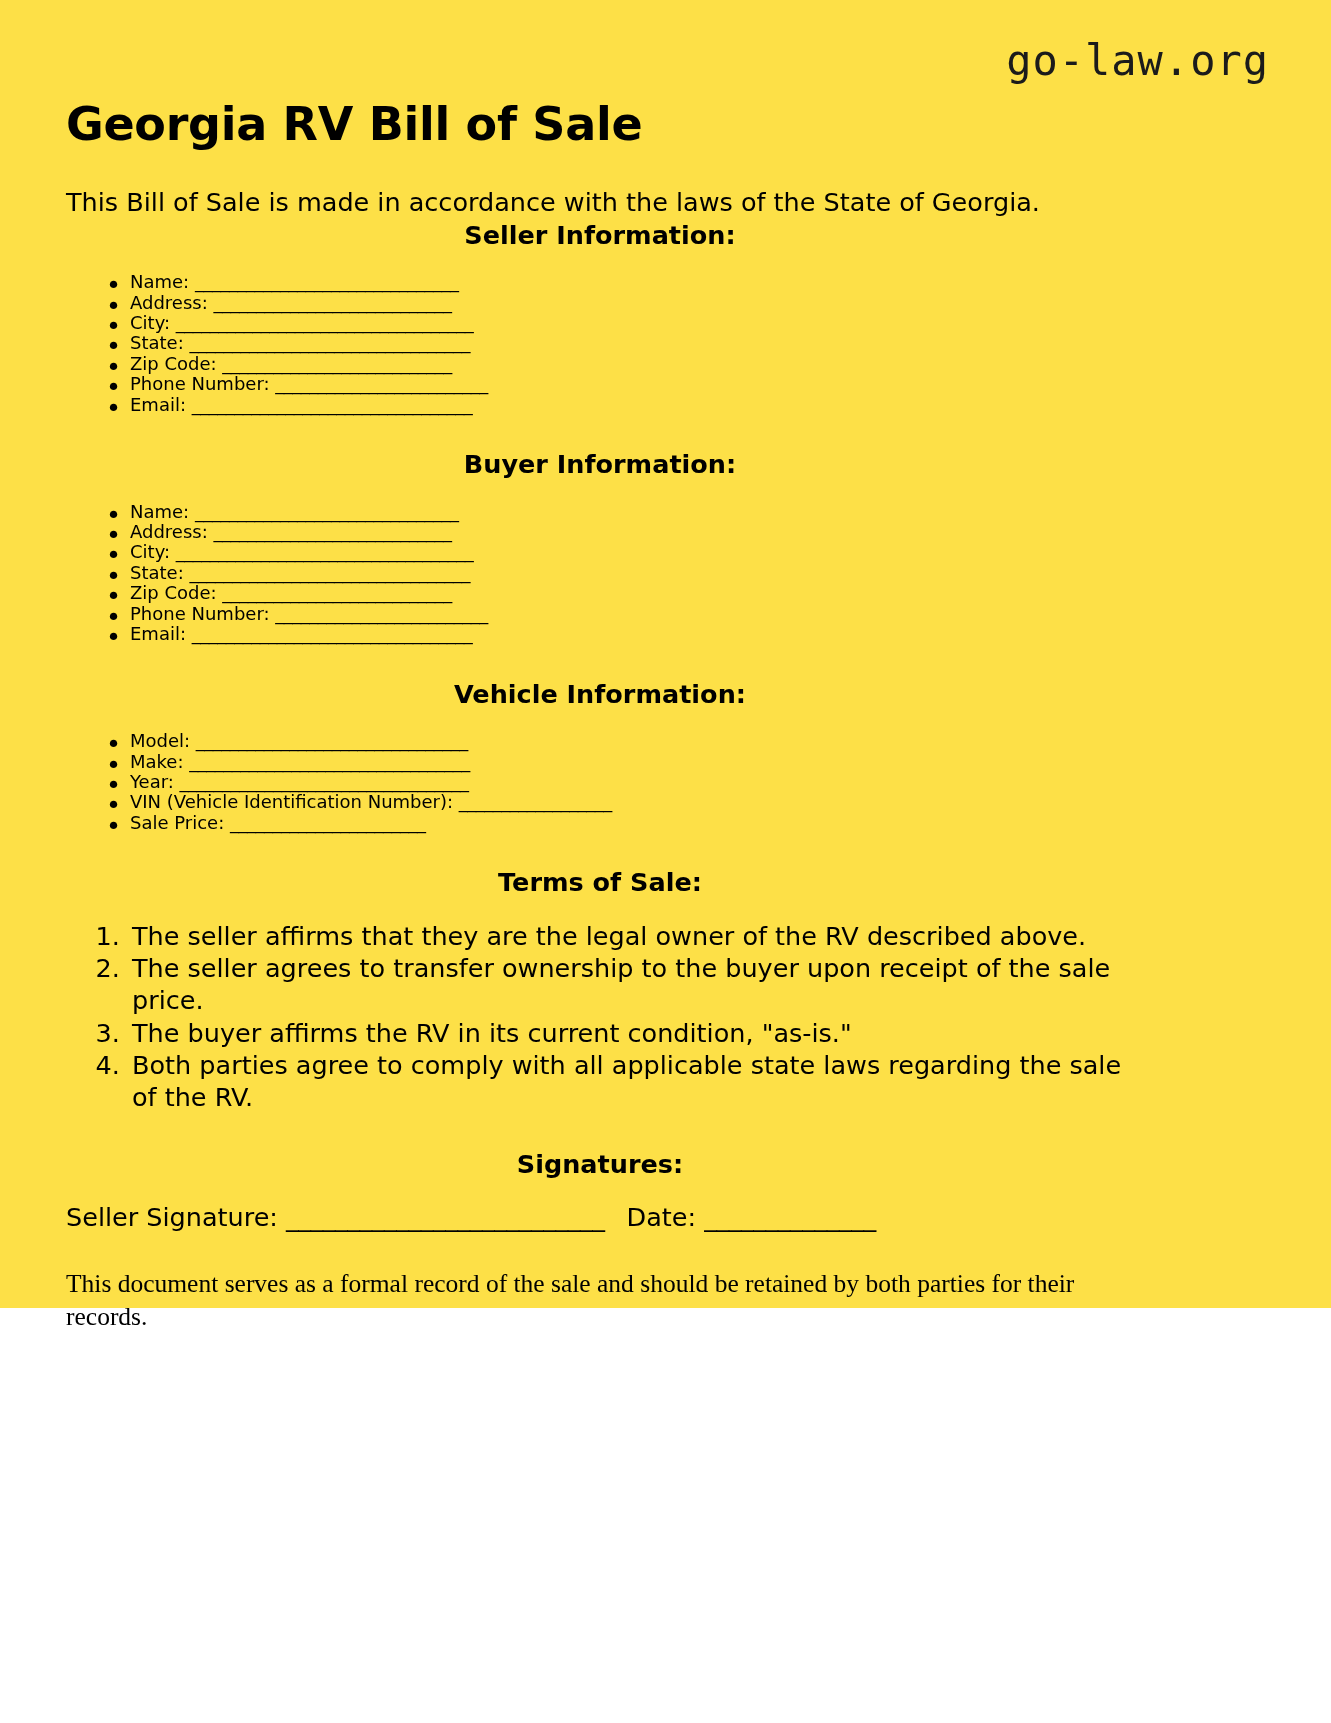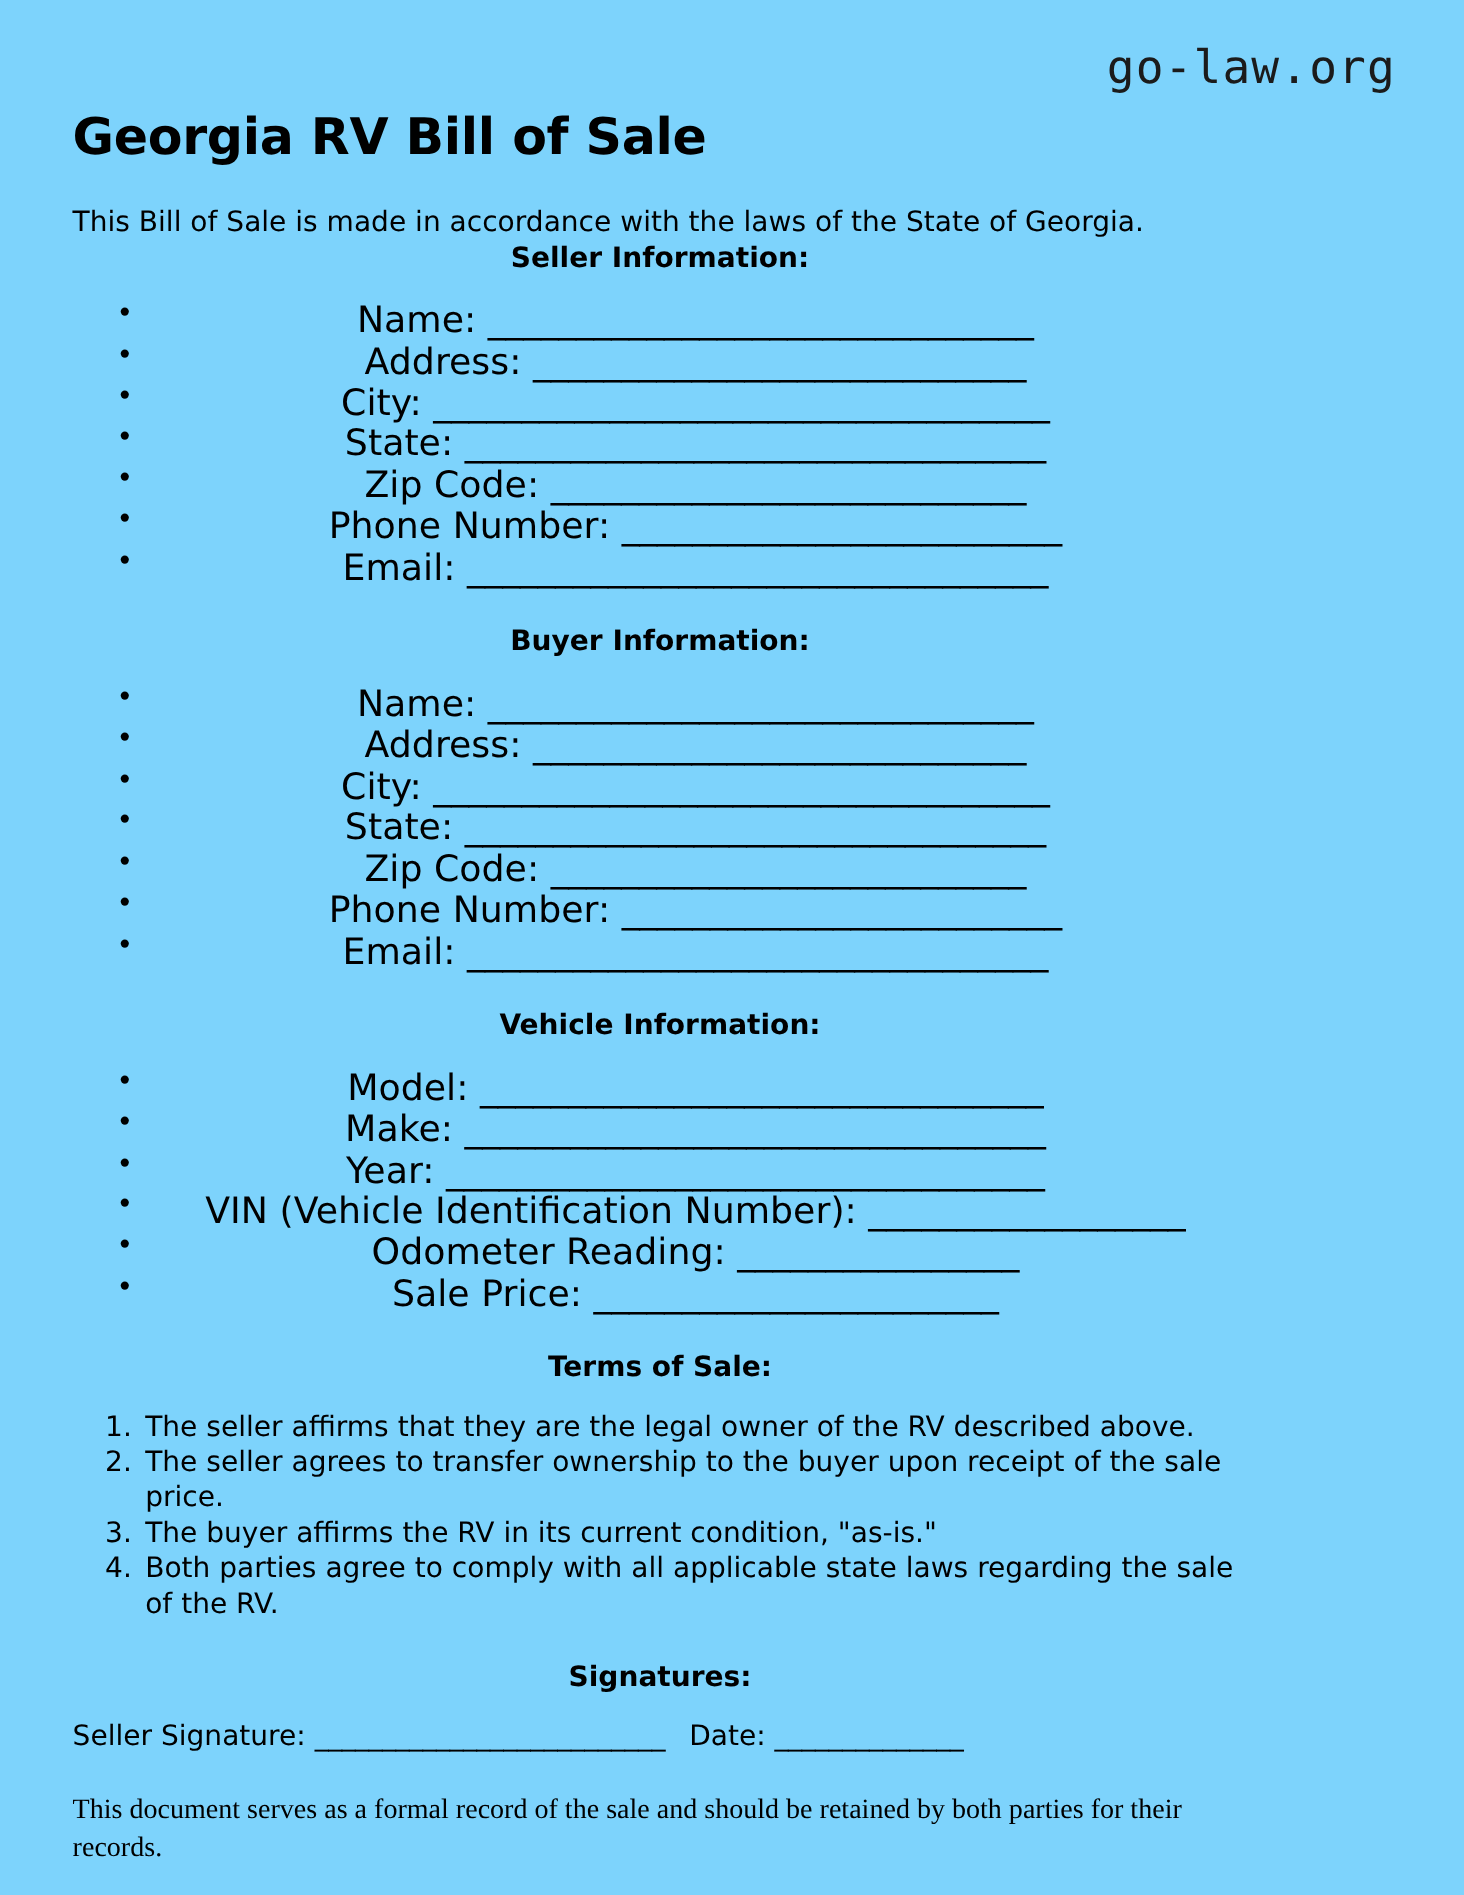--- a/index.html
+++ b/index.html
@@ -13,22 +13,22 @@
     height: 1723px;
     font-family: "DejaVu Sans", sans-serif;
     color: #000000;
     position: relative;
     overflow: hidden;
   }
   .page {
     position: absolute;
     left: 0; top: 0;
     width: 1331px;
-    height: 1723px;
-    background: #7dd3fc;
+    height: 1308px;
+    background: #fde047;
     box-sizing: border-box;
     padding: 0;
   }
   .site-logo {
     position: absolute;
     right: 62px;
     top: 40px;
     font-family: "DejaVu Sans Mono", monospace;
     font-size: 42px;
     letter-spacing: 1px;
@@ -63,26 +63,25 @@
     margin: 0 0 22px 0;
     line-height: 1.2;
     text-align: center;
   }
   ul.field-list {
     list-style: none;
     margin: 0 0 34px 0;
     padding: 0 0 0 40px;
   }
   ul.field-list li {
-    font-size: 33px;
+    font-size: 18px;
     line-height: 1.135;
     position: relative;
     padding-left: 24px;
     white-space: nowrap;
-    text-align: center;
   }
   ul.field-list li::before {
     content: "\2022";
     position: absolute;
     left: 0;
     top: -1px;
     font-size: 25.5px;
   }
   .blank {
     font-family: "DejaVu Sans", sans-serif;
@@ -149,21 +148,20 @@
       <li><span>Phone Number:</span> <span class="blank">_________________________</span></li>
       <li><span>Email:</span> <span class="blank">_________________________________</span></li>
     </ul>
 
     <h2 class="section-title">Vehicle Information:</h2>
     <ul class="field-list">
       <li><span>Model:</span> <span class="blank">________________________________</span></li>
       <li><span>Make:</span> <span class="blank">_________________________________</span></li>
       <li><span>Year:</span> <span class="blank">__________________________________</span></li>
       <li><span>VIN (Vehicle Identification Number):</span> <span class="blank">__________________</span></li>
-      <li><span>Odometer Reading:</span> <span class="blank">________________</span></li>
       <li><span>Sale Price:</span> <span class="blank">_______________________</span></li>
     </ul>
 
     <h2 class="section-title">Terms of Sale:</h2>
     <ol class="terms-list">
       <li>The seller affirms that they are the legal owner of the RV described above.</li>
       <li>The seller agrees to transfer ownership to the buyer upon receipt of the sale price.</li>
       <li>The buyer affirms the RV in its current condition, "as-is."</li>
       <li>Both parties agree to comply with all applicable state laws regarding the sale of the RV.</li>
     </ol>

